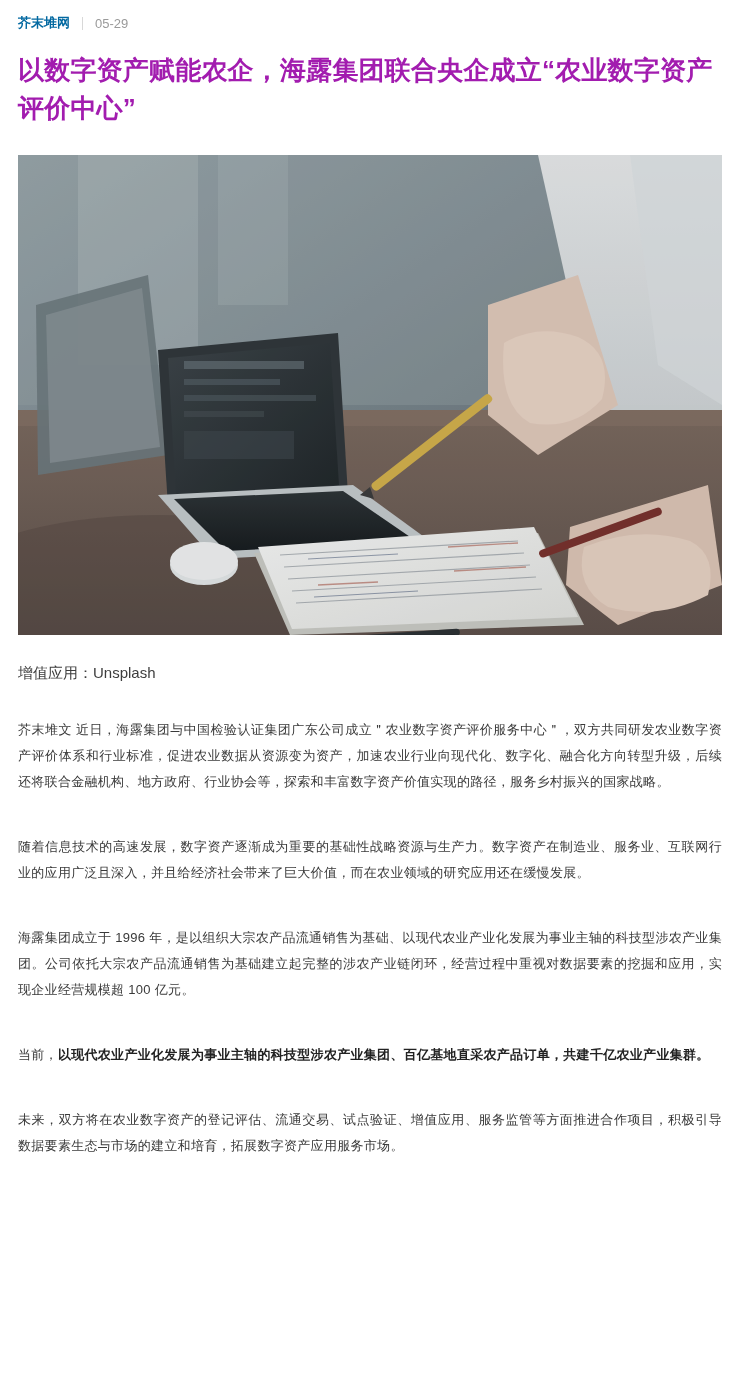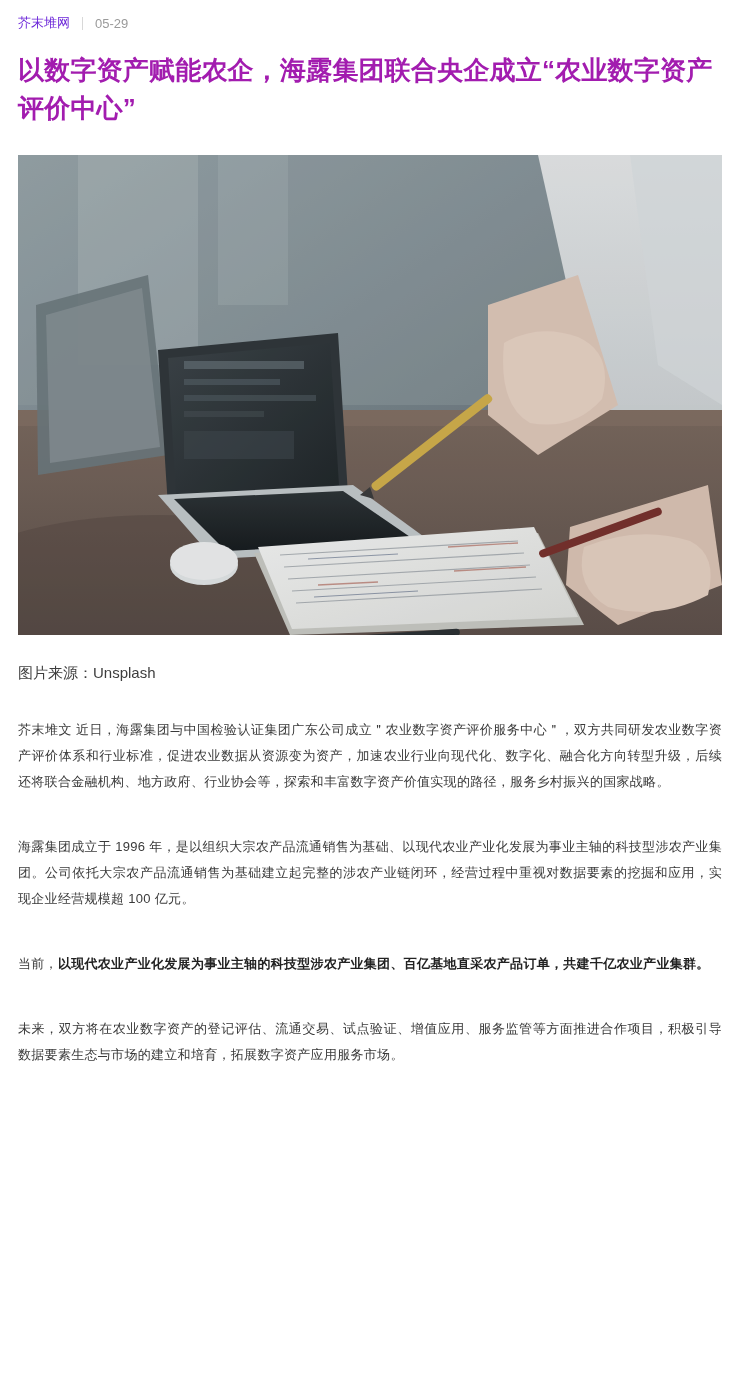--- a/index.html
+++ b/index.html
@@ -22,22 +22,23 @@
   }
   
   .meta-bar {
     display: flex;
     align-items: center;
     padding: 14px 18px 10px 18px;
     font-size: 13px;
     color: #8a8a8a;
   }
   .meta-source {
-    color: #6d28d9;
-    font-size: 13px;
+    color: #0369a1;
+    font-size: 13px;
+    font-weight: bold;
   }
   .meta-sep {
     display: inline-block;
     width: 1px;
     height: 13px;
     background: #d8d8d8;
     margin: 0 12px;
   }
   .meta-date {
     color: #9a9a9a;
@@ -208,27 +209,30 @@
       <g>
         <path d="M552 372 L690 330 L704 430 L600 470 L548 430 Z" fill="#e3c9b8"></path>
         <path d="M566 392 Q620 370 672 386 Q700 400 690 440 Q640 466 590 452 Q556 432 566 392 Z" fill="#edd6c6"></path>
         <rect x="520" y="396" width="130" height="8" rx="4" fill="#7a2f2a" transform="rotate(-20 520 396)"></rect>
       </g>
 
       <rect x="0" y="0" width="704" height="480" fill="#27353c" opacity="0.10"></rect>
     </svg>
   </div>
 
-  <div class="caption">图片来源：Unsplash</div>
+  <div class="caption">增值应用：Unsplash</div>
 
   <div class="body">
     <p class="para first">
       <span>芥末堆文 近日，海露集团与中国检验认证集团广东公司成立＂农业数字资产评价服务中心＂，双方共同研发农业数字资产评价体系和行业标准，促进农业数据从资源变为资产，加速农业行业向现代化、数字化、融合化方向转型升级，后续还将联合金融机构、地方政府、行业协会等，探索和丰富数字资产价值实现的路径，服务乡村振兴的国家战略。</span>
     </p>
     <p class="para">
+      <span>随着信息技术的高速发展，数字资产逐渐成为重要的基础性战略资源与生产力。数字资产在制造业、服务业、互联网行业的应用广泛且深入，并且给经济社会带来了巨大价值，而在农业领域的研究应用还在缓慢发展。</span>
+    </p>
+    <p class="para">
       <span>海露集团成立于 1996 年，是以组织大宗农产品流通销售为基础、以现代农业产业化发展为事业主轴的科技型涉农产业集团。公司依托大宗农产品流通销售为基础建立起完整的涉农产业链闭环，经营过程中重视对数据要素的挖掘和应用，实现企业经营规模超 100 亿元。</span>
     </p>
     <p class="para">
       <span>当前，</span><span class="bold-run">以现代农业产业化发展为事业主轴的科技型涉农产业集团、百亿基地直采农产品订单，共建千亿农业产业集群。</span>
     </p>
     <p class="para">
       <span>未来，双方将在农业数字资产的登记评估、流通交易、试点验证、增值应用、服务监管等方面推进合作项目，积极引导数据要素生态与市场的建立和培育，拓展数字资产应用服务市场。</span>
     </p>
   </div>
 

